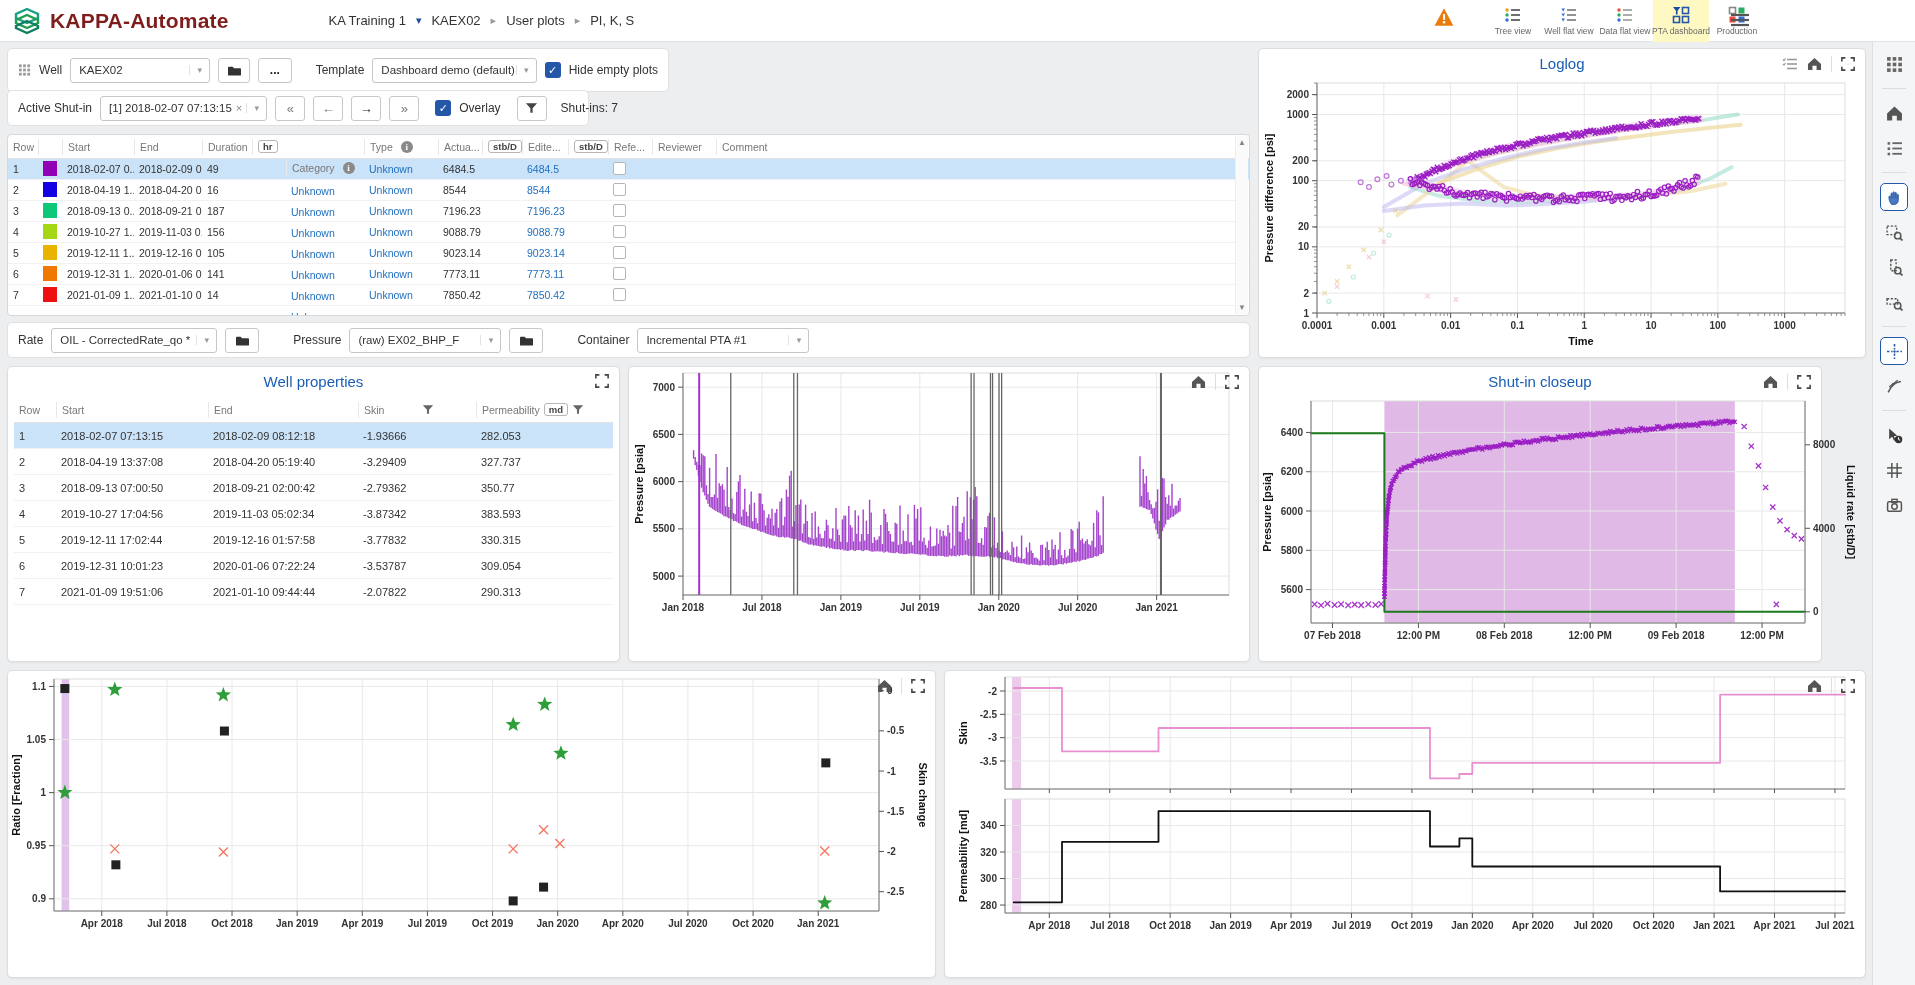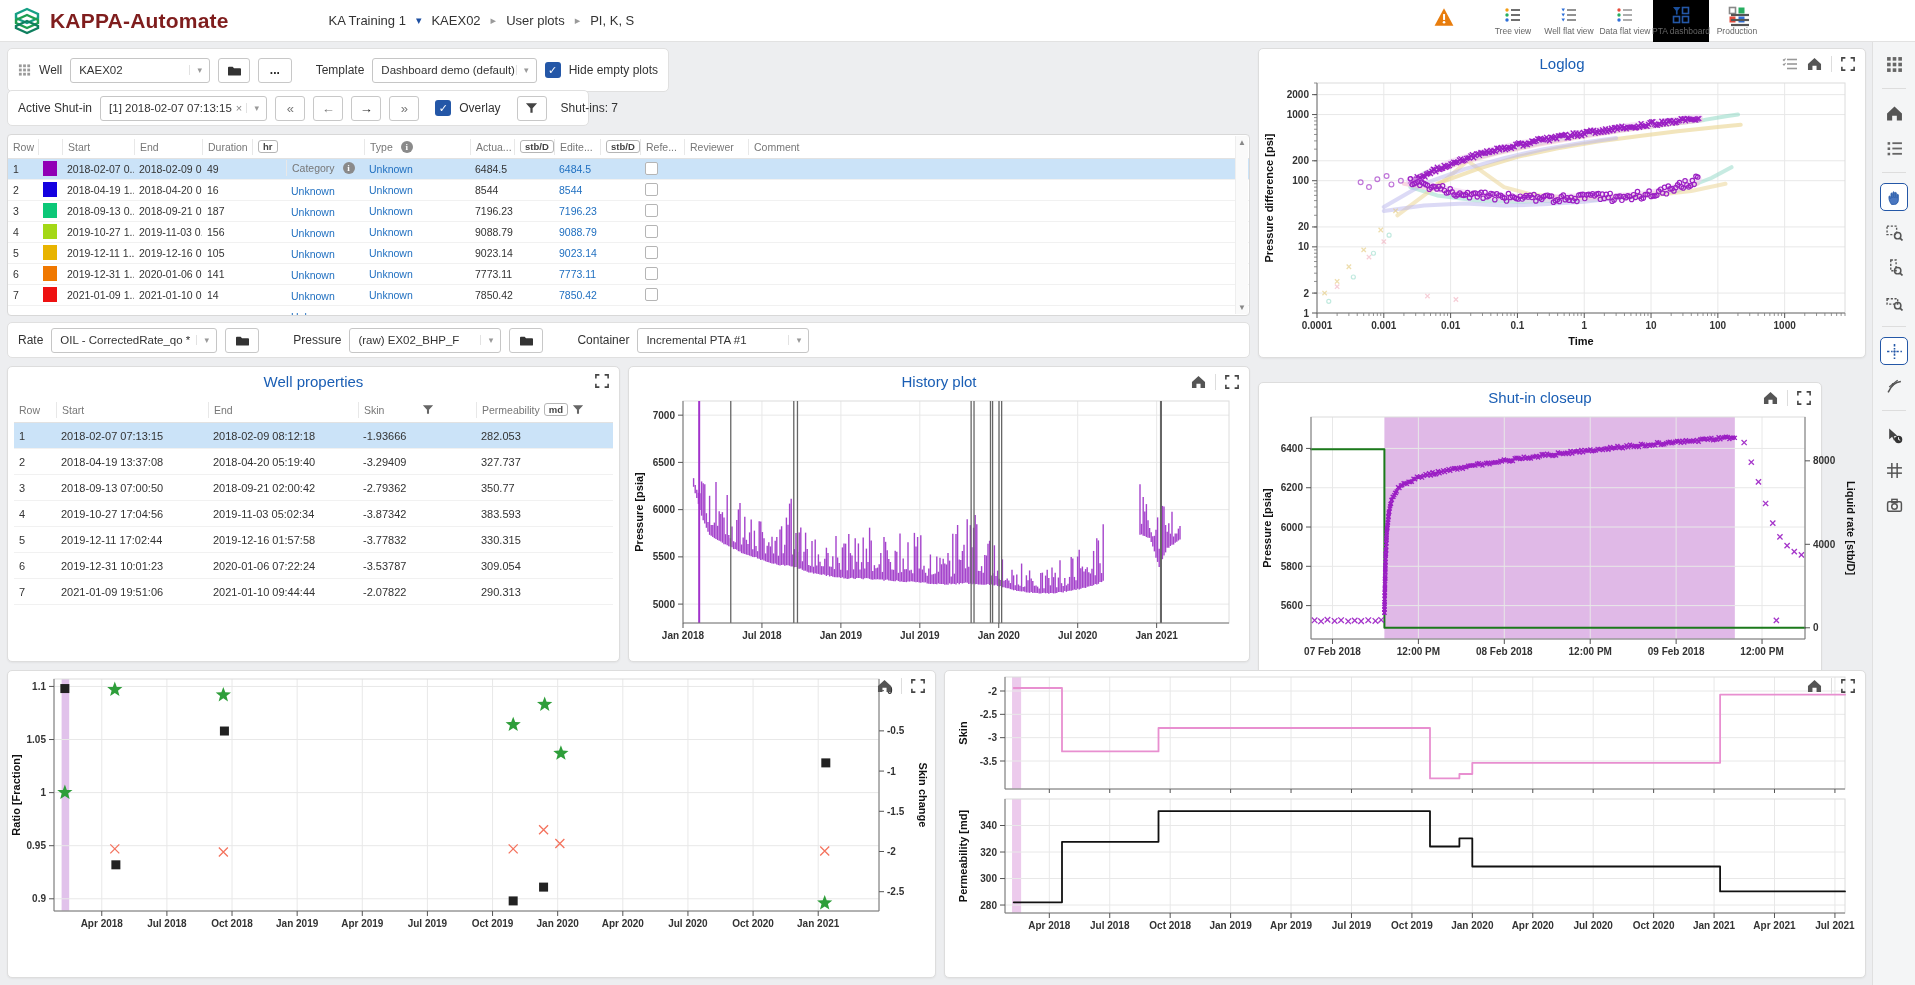--- a/index.html
+++ b/index.html
@@ -10,21 +10,21 @@
   
   .topbar { position:absolute; left:0; top:0; width:1915px; height:42px; background:#fff;
     border-bottom:1px solid #e2e2e2; display:flex; align-items:center; }
   .apptitle { font-size:21px; font-weight:700; color:#7f1d1d; margin-left:8px; letter-spacing:0.2px; }
   .crumbs { display:flex; align-items:center; margin-left:100px; font-size:13px; color:#333; gap:10px; }
   .crumb { cursor:pointer; }
   .crumb-caret { color:#1d4fa1; font-size:11px; }
   .crumb-sep { color:#9a9a9a; font-size:11px; }
   .viewbtns { position:absolute; right:150px; top:0; height:42px; display:flex; align-items:stretch; }
   .viewbtn { width:56px; display:flex; flex-direction:column; align-items:center; justify-content:center; gap:2px; cursor:pointer; }
-  .viewbtn.active { background:#000000; }
+  .viewbtn.active { background:#fef9c3; }
   .viewbtn .vlabel { font-size:8.5px; color:#666; white-space:nowrap; }
   .warn { position:absolute; right:460px; top:7px; }
   .hamburger { position:absolute; right:165px; top:11px; width:20px; }
   .topspacer{ flex:1; }
 
   
   .card { position:absolute; background:#fff; border:1px solid #e0e0e0; border-radius:5px;
     display:flex; align-items:center; padding:0 10px; gap:8px; }
   .lbl { font-size:12px; color:#333; white-space:nowrap; }
   .dd { display:flex; align-items:center; border:1px solid #c6c6c6; border-radius:3px; background:#fff; height:25px; padding-left:8px; }
@@ -46,21 +46,21 @@
   .th > div { border-left:1px solid #e8e8e8; padding-left:5px; height:16px; display:flex; align-items:center; gap:4px; overflow:hidden; white-space:nowrap; }
   .th > div:first-child { border-left:none; }
   .tr { display:flex; height:21px; align-items:center; font-size:10.5px; color:#333; border-bottom:1px solid #f1f1f1; cursor:pointer; }
   .tr > div { padding-left:5px; overflow:hidden; white-space:nowrap; }
   .tr.sel { background:#cbe3f8; }
   .blue { color:#1f6fc0; }
   .sw { width:14px; height:15px; display:inline-block; }
   .cbx { width:13px; height:13px; border:1px solid #b5b5b5; border-radius:2px; background:#fff; display:inline-block; }
   .c-row{width:30px; flex:none;} .c-sw{width:24px; flex:none;} .c-start{width:72px; flex:none;}
   .c-end{width:68px; flex:none;} .c-dur{width:50px; flex:none;} .c-hr{width:34px; flex:none;}
-  .c-cat{width:78px; flex:none;margin-top:43px;} .c-type{width:74px; flex:none;} .c-act{width:44px; flex:none;margin-left:32px;}
+  .c-cat{width:78px; flex:none;margin-top:43px;} .c-type{width:74px; flex:none;} .c-act{width:44px; flex:none;}
   .c-au{width:40px; flex:none;} .c-ed{width:46px; flex:none;} .c-eu{width:40px; flex:none;}
   .c-ref{width:44px; flex:none;} .c-rev{width:64px; flex:none;} .c-com{flex:1;}
   .w-row{width:42px; flex:none;} .w-start{width:152px; flex:none;} .w-end{width:150px; flex:none;}
   .w-skin{width:118px; flex:none;} .w-perm{flex:1;}
   .wp .tr { height:26px; font-size:11px; }
   .wp .th { height:26px; }
   .scrollcol { position:absolute; right:1px; top:1px; bottom:1px; width:13px; display:flex; flex-direction:column;
     align-items:center; justify-content:space-between; background:#fafafa; border-left:1px solid #eee; font-size:8px; color:#888; padding:2px 0; }
 
   
@@ -489,21 +489,20 @@
           <div class="w-start">2021-01-09 19:51:06</div>
           <div class="w-end">2021-01-10 09:44:44</div>
           <div class="w-skin">-2.07822</div>
           <div class="w-perm">290.313</div>
         </div>
       </div>
   </div>
 </div>
 
 <div class="panel" style="left:628px;top:366px;width:622px;height:296px">
-  <div class="ptitle">History plot</div>
   <div class="picons">
     <svg width="15" height="14" viewBox="0 0 16 15">
         <path d="M1,7.5 L8,1 L15,7.5 V14 H10.2 V9.5 H5.8 V14 H1 Z" fill="#555"></path>
       </svg>
     <span class="pdiv"></span>
     <svg width="14" height="14" viewBox="0 0 16 16">
         <path d="M1,5 V1 H5 M11,1 H15 V5 M15,11 V15 H11 M5,15 H1 V11" fill="none" stroke="#444" stroke-width="1.8"></path>
       </svg>
   </div>
   <svg id="c-history" width="614" height="262">
@@ -1401,21 +1400,21 @@
       <text x="50" y="87.29452304564958" text-anchor="end" class="tick">200</text>
       <line x1="53" x2="58" y1="37.55998325815355" y2="37.55998325815355" stroke="#555"></line>
       <text x="50" y="41.05998325815355" text-anchor="end" class="tick">1000</text>
       <line x1="53" x2="58" y1="17.647850798367415" y2="17.647850798367415" stroke="#555"></line>
       <text x="50" y="21.147850798367415" text-anchor="end" class="tick">2000</text>
       <text x="322" y="268" text-anchor="middle" class="atitle">Time</text>
       <text x="14" y="121" text-anchor="middle" class="atitle" transform="rotate(-90 14 121)">Pressure difference [psi]</text>
     </svg>
 </div>
 
-<div class="panel" style="left:1258px;top:382px;width:564px;height:296px">
+<div class="panel" style="left:1258px;top:366px;width:564px;height:296px">
   <div class="ptitle">Shut-in closeup</div>
   <div class="picons">
     <svg width="15" height="14" viewBox="0 0 16 15">
         <path d="M1,7.5 L8,1 L15,7.5 V14 H10.2 V9.5 H5.8 V14 H1 Z" fill="#555"></path>
       </svg>
     <span class="pdiv"></span>
     <svg width="14" height="14" viewBox="0 0 16 16">
         <path d="M1,5 V1 H5 M11,1 H15 V5 M15,11 V15 H11 M5,15 H1 V11" fill="none" stroke="#444" stroke-width="1.8"></path>
       </svg>
   </div>

